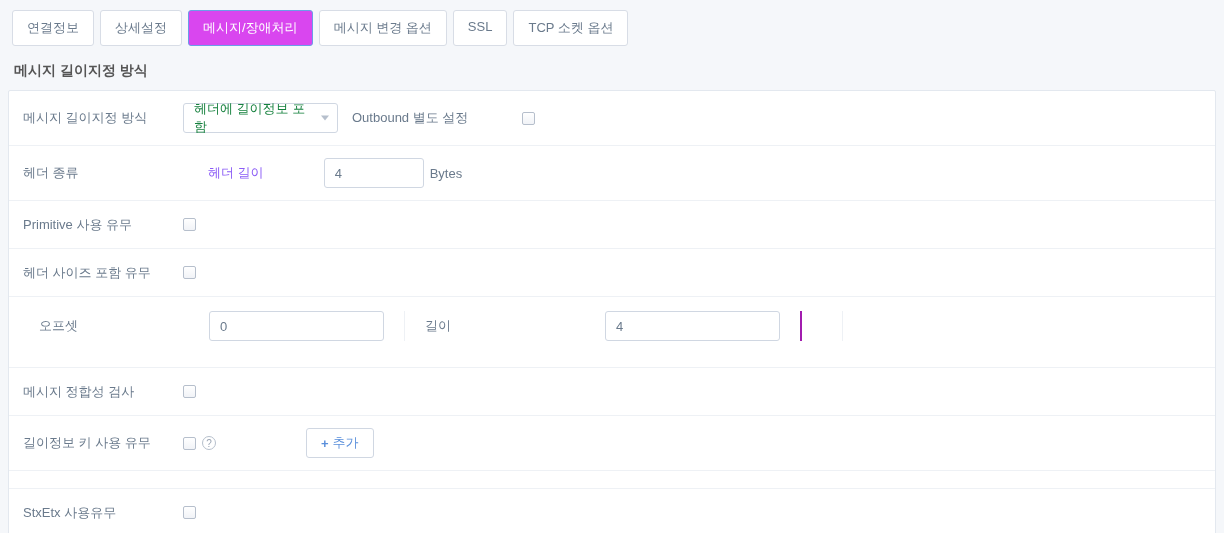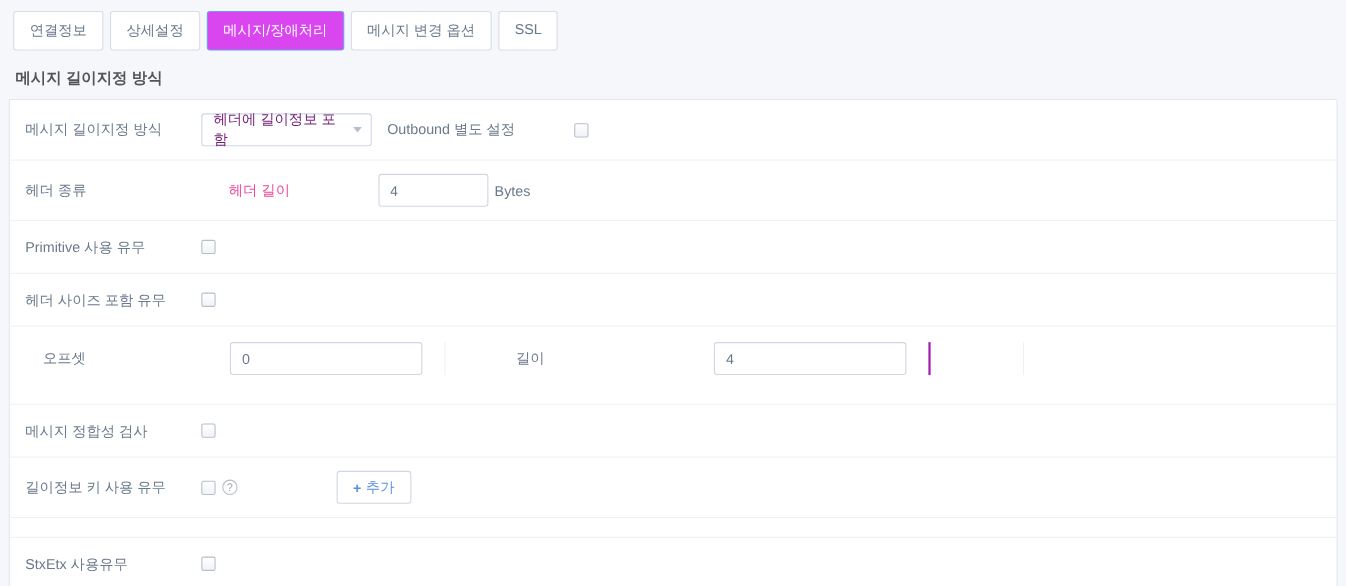--- a/index.html
+++ b/index.html
@@ -67,21 +67,21 @@
     }
     .select {
       position: relative;
       display: inline-flex;
       align-items: center;
       border: 1px solid #d0d7e2;
       border-radius: 3px;
       background: #fff;
       height: 30px;
       padding: 0 28px 0 10px;
-      color: #701a75;
+      color: #15803d;
       cursor: pointer;
       font-size: 13px;
     }
     .select .caret {
       position: absolute;
       right: 8px;
       top: 50%;
       transform: translateY(-50%);
       width: 0;
       height: 0;
@@ -116,21 +116,20 @@
       margin-left: 6px;
       margin-right: 20px;
       color: #6a7a8c;
     }
     .gap { margin-left: 14px; }
     .subrow {
       display: flex;
       align-items: center;
       padding: 14px 14px 26px 20px;
       border-bottom: 1px solid #eef1f5;
-      gap: 44px;
     }
     .subcell {
       display: flex;
       align-items: center;
       padding: 0 20px;
       border-right: 2px solid #a21caf;
       height: 30px;
     }
     .subcell:first-child { padding-left: 0; }
     .subcell:last-child { border-right: 1px solid #eef1f5; }
@@ -167,34 +166,35 @@
     }
     .add-btn .plus {
       font-weight: bold;
       color: #5a8fdb;
     }
     .filler {
       height: 18px;
       border-bottom: 1px solid #eef1f5;
     }
     .header-length-label {
-      color: #ec4899;
+      color: #8b5cf6;
       margin-left: 70px;
-      margin-right: 80px;
+      margin-right: 60px;
     }
   </style>
 </head>
 <body>
 
 <div class="tabs">
   <div class="tab">연결정보</div>
   <div class="tab">상세설정</div>
   <div class="tab active">메시지/장애처리</div>
   <div class="tab">메시지 변경 옵션</div>
   <div class="tab">SSL</div>
+  <div class="tab">TCP 소켓 옵션</div>
 </div>
 
 <div class="section-title">메시지 길이지정 방식</div>
 
 <div class="panel">
 
   <div class="row">
     <div class="label">메시지 길이지정 방식</div>
     <div class="select w155">
       <span>헤더에 길이정보 포함</span>

